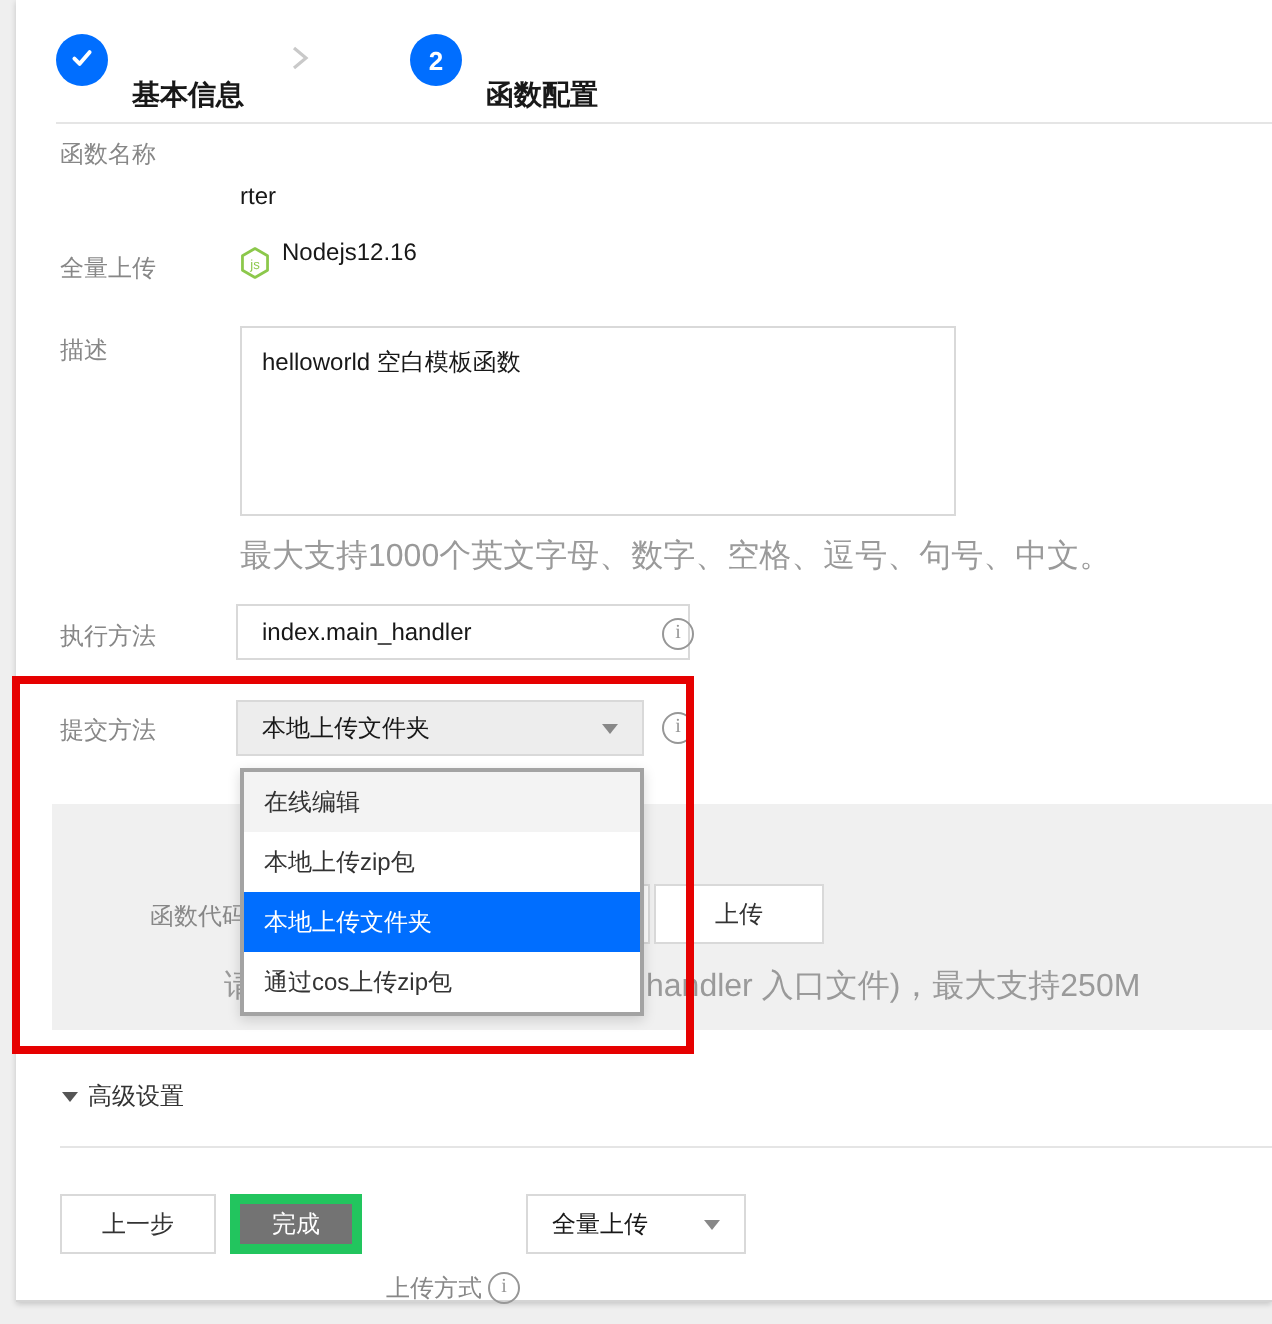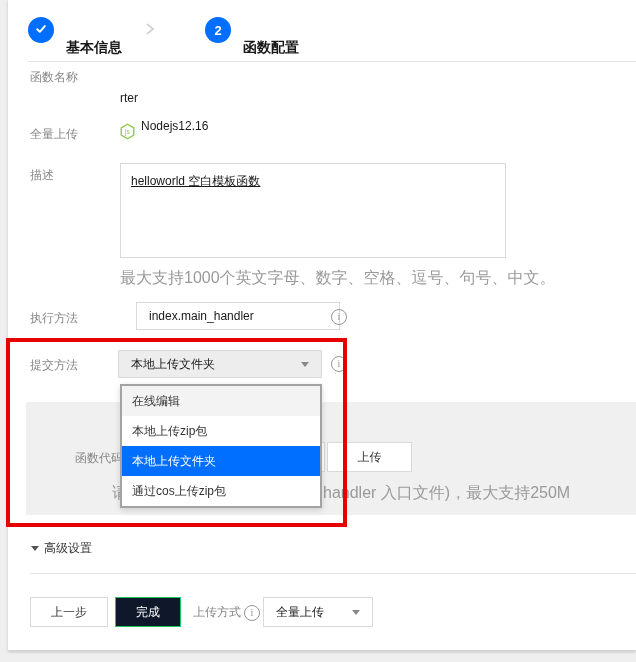--- a/index.html
+++ b/index.html
@@ -31,37 +31,37 @@
   .info-icon{width:14px;height:14px;border:1px solid #979797;border-radius:50%;color:#979797;
              font-size:10px;line-height:13px;text-align:center;
              font-family:"Liberation Serif","DejaVu Serif",serif;z-index:2;}
   .info-icon::after{content:"i";}
   
   .code-panel{background:#f0f0f0;z-index:1;}
   .file-box{box-sizing:border-box;background:#fff;border:1px solid #d9d9d9;z-index:2;}
   .btn{box-sizing:border-box;display:flex;align-items:center;justify-content:center;
        font-size:12px;cursor:pointer;z-index:3;}
   .btn-plain{background:#fff;border:1px solid #d9d9d9;color:#333;}
-  .btn-primary{background:#0f172a;border:1px solid #22c55e;color:#fff;}
+  .btn-primary{background:#737373;border:5px solid #22c55e;color:#fff;}
   .req{color:#e54545;margin-left:2px;}
   .clip-left{overflow:hidden;white-space:nowrap;z-index:2;}
   
   .menu{box-sizing:border-box;background:#fff;border:2px solid #a3a3a3;
         box-shadow:0 2px 6px rgba(0,0,0,.15);z-index:5;}
   .menu-item{height:30px;line-height:30px;padding:0 10px;font-size:12px;color:#333;cursor:pointer;
              white-space:nowrap;overflow:hidden;}
   .opt-hover{background:#f3f3f3;}
   .opt-selected{background:#006eff;color:#fff;}
   
   .red-rect{box-sizing:border-box;border:4px solid #e60000;z-index:10;pointer-events:none;background:transparent;}
   
   .tri-down{width:0;height:0;border-left:4px solid transparent;border-right:4px solid transparent;
             border-top:5px solid #555;z-index:2;}
   .adv-label{font-size:12px;color:#333;z-index:2;}
-  .footer-label{color:#878787;font-size:12px;z-index:2;display:flex;align-items:center;gap:3px;}
+  .footer-label{color:#878787;font-size:12px;z-index:2;display:flex;align-items:flex-start;gap:3px;margin-top:32px;}
 </style>
 </head>
 <body>
 
 <div class="page">
   <div class="panel"></div>
 
   <div class="abs step-circle" style="left:28px;top:17px;">
     <span>
       <svg width="14" height="14" viewBox="0 0 24 24">
@@ -87,25 +87,25 @@
   <div class="abs flabel" style="left:30px;top:126px;">全量上传</div>
   <div class="abs" style="left:119px;top:123px;z-index:2;">
     <svg width="17" height="17" viewBox="0 0 16 16">
         <path d="M8 1.2l5.9 3.4v6.8L8 14.8l-5.9-3.4V4.6z" fill="none" stroke="#8cc84b" stroke-width="1.3" stroke-linejoin="round"></path>
         <text x="8" y="10.6" font-size="6.2" text-anchor="middle" fill="#8cc84b">js</text>
       </svg>
   </div>
   <div class="abs fvalue" style="left:141px;top:119px;">Nodejs12.16</div>
 
   <div class="abs flabel" style="left:30px;top:167px;">描述</div>
-  <textarea class="abs tarea" style="left: 120px; top: 163px; width: 386px; height: 95px; text-decoration: underline;">helloworld 空白模板函数</textarea>
+  <textarea class="abs tarea" style="left: 120px; top: 163px; width: 358px; height: 95px;">helloworld 空白模板函数</textarea>
   <div class="abs help" style="left:120px;top:268px;">最大支持1000个英文字母、数字、空格、逗号、句号、中文。</div>
 
   <div class="abs flabel" style="left:30px;top:310px;">执行方法</div>
-  <input class="abs tinput" style="left: 136px; top: 302px; width: 204px; height: 28px;" value="index.main_handler">
+  <input class="abs tinput" style="left: 118px; top: 302px; width: 227px; height: 28px;" value="index.main_handler">
   <div class="abs info-icon" style="left:331px;top:309px;"></div>
 
   <div class="abs flabel" style="left:30px;top:357px;">提交方法</div>
   <div class="abs fake-select select-grey" style="left:118px;top:350px;width:204px;height:28px;">
     <span>本地上传文件夹</span>
     <span class="caret"></span>
   </div>
   <div class="abs info-icon" style="left:331px;top:356px;"></div>
 
   <div class="abs code-panel" style="left:26px;top:402px;width:610px;height:113px;"></div>

